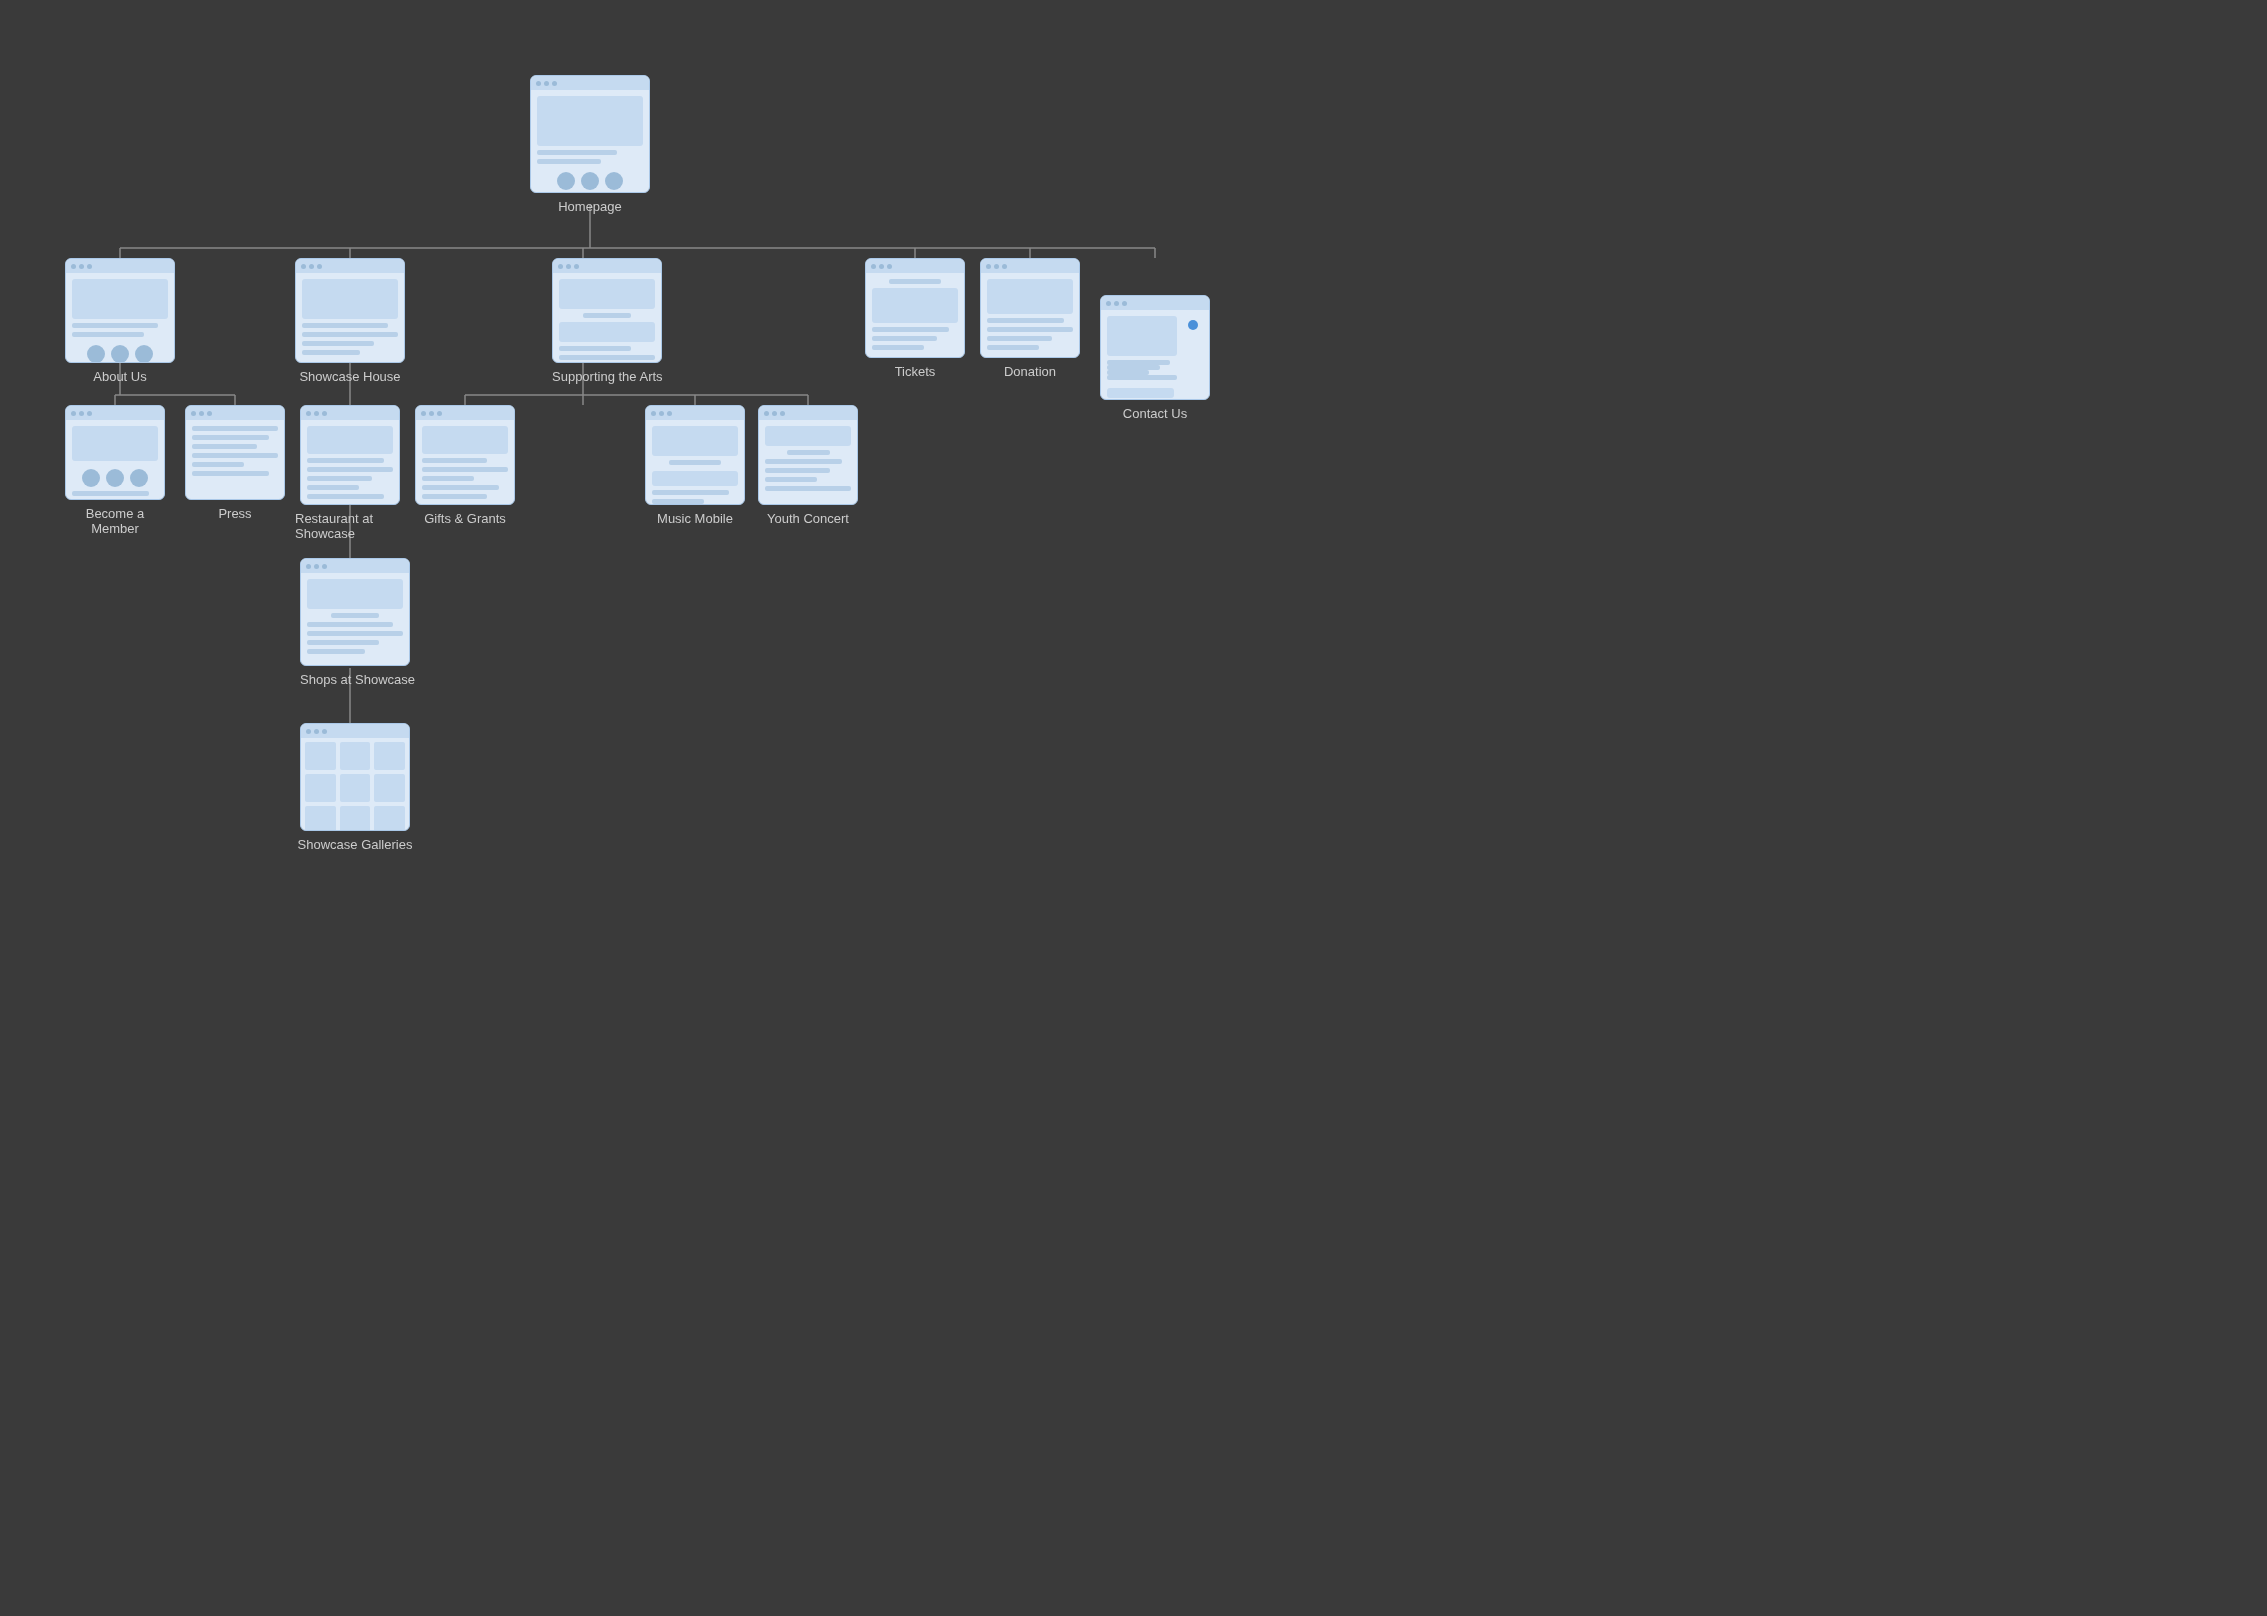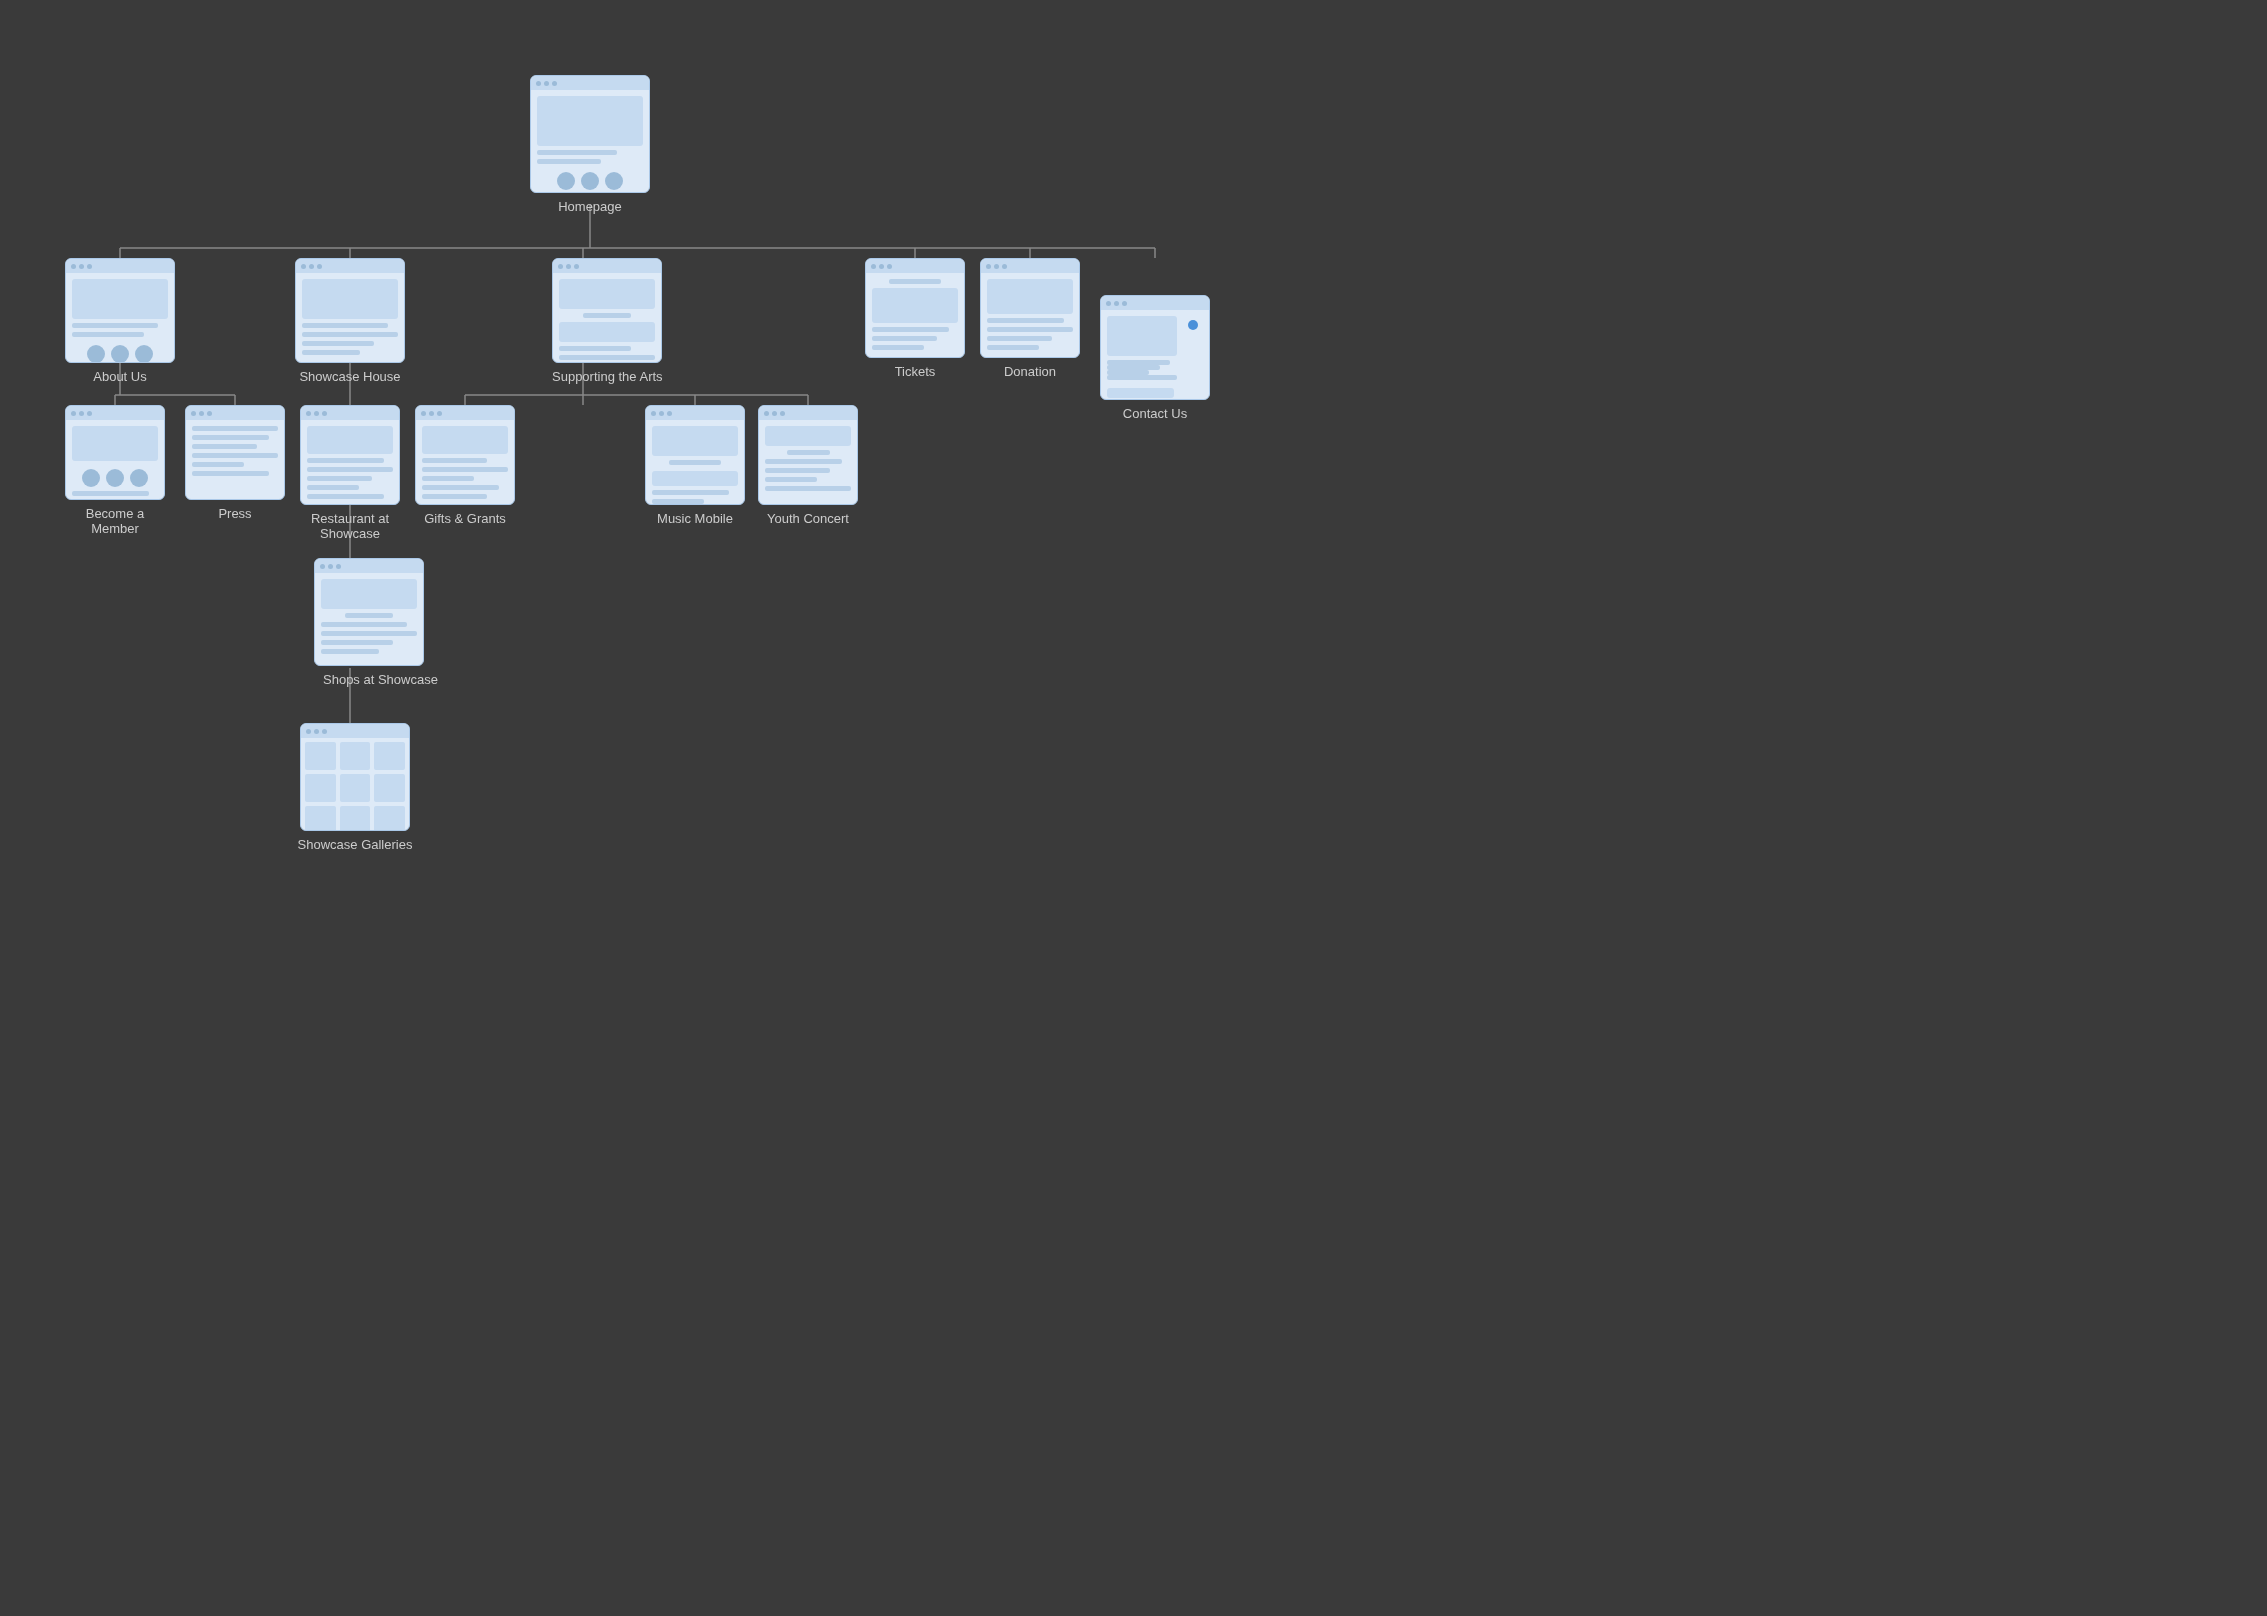--- a/index.html
+++ b/index.html
@@ -349,21 +349,21 @@
       </div>
       <div class="card-body">
         <div class="card-img-block" style="height:28px; width:100%;"></div>
         <div class="card-line long"></div>
         <div class="card-line full"></div>
         <div class="card-line medium"></div>
         <div class="card-line short"></div>
         <div class="card-line long"></div>
       </div>
     </div>
-    <div class="node-label" style="white-space:normal; width:110px; text-align:center;">Restaurant at Showcase</div>
+    <div class="node-label" style="white-space:normal; width:110px; text-align:left;">Restaurant at Showcase</div>
   </div>
 
   <div class="node" style="left:415px; top:405px;">
     <div class="wireframe-card" style="width:100px; height:100px;">
       <div class="card-titlebar">
         <div class="card-dot"></div>
           <div class="card-dot"></div>
           <div class="card-dot"></div>
       </div>
       <div class="card-body">
@@ -425,21 +425,21 @@
       </div>
       <div class="card-body">
         <div class="card-img-block" style="height:30px; width:100%;"></div>
         <div class="card-line short" style="align-self:center; width:50%;"></div>
         <div class="card-line long"></div>
         <div class="card-line full"></div>
         <div class="card-line medium"></div>
         <div class="card-line short"></div>
       </div>
     </div>
-    <div class="node-label" style="white-space:normal; width:120px; text-align:left;margin-left:28px;">Shops at Showcase</div>
+    <div class="node-label" style="white-space:normal; width:120px; text-align:right;">Shops at Showcase</div>
   </div>
 
   <div class="node" style="left:295px; top:723px;">
     <div class="wireframe-card" style="width:110px; height:108px;">
       <div class="card-titlebar">
         <div class="card-dot"></div>
           <div class="card-dot"></div>
           <div class="card-dot"></div>
       </div>
       <div class="card-grid">

